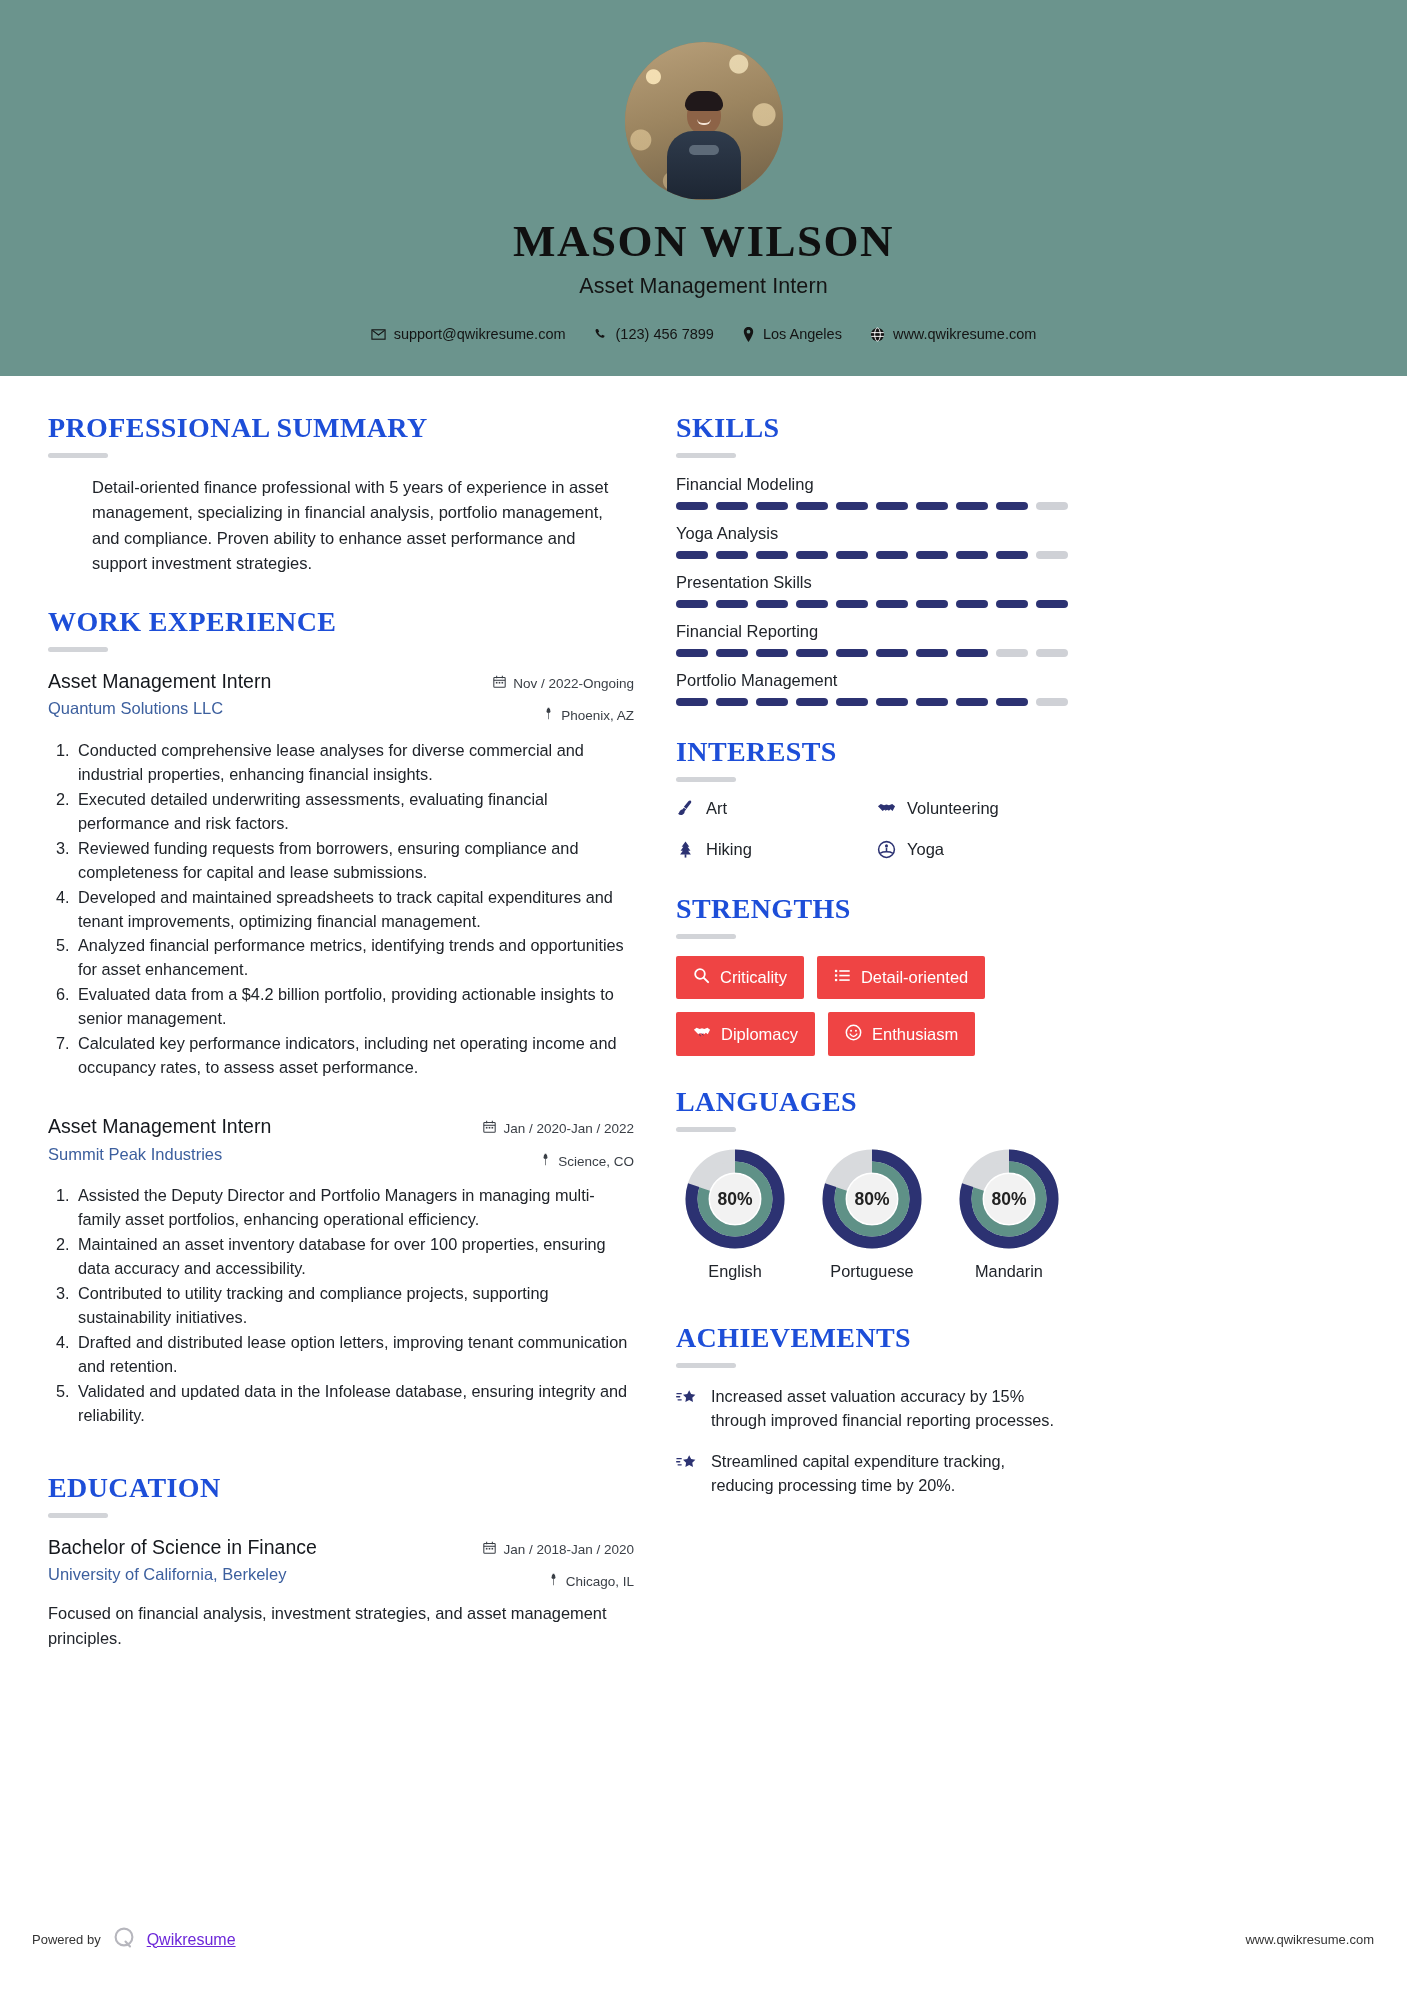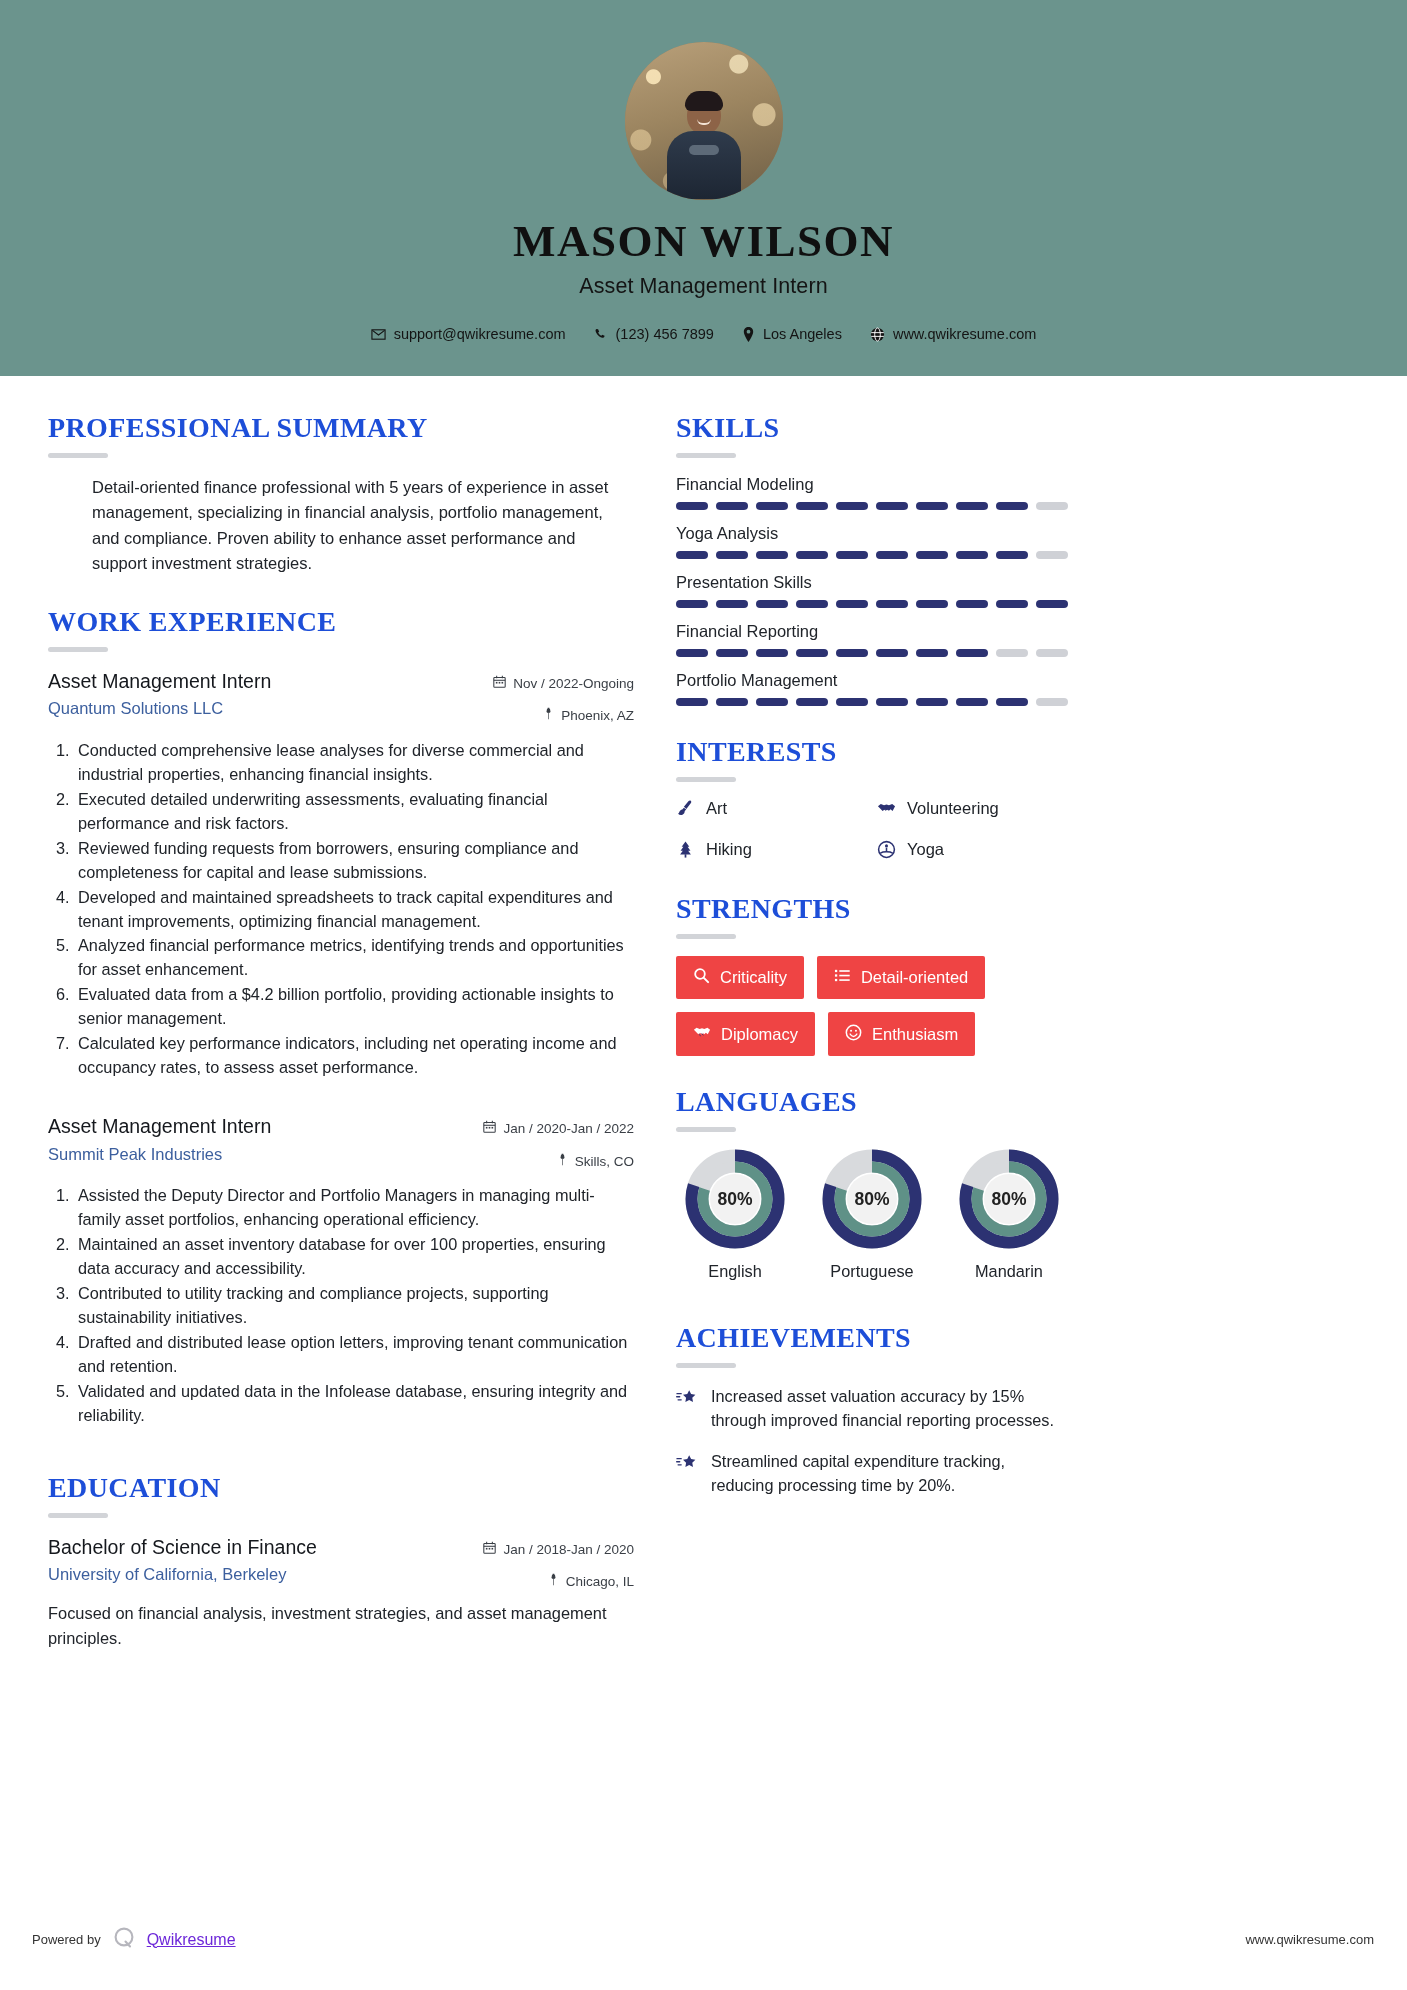--- a/index.html
+++ b/index.html
@@ -445,21 +445,21 @@
                     </svg>
                 </span>
                 <span>Jan / 2020-Jan / 2022</span>
               </div>
               <div class="meta-line">
                 <span>
                   <svg width="11" height="13" viewBox="0 0 12 16">
                       <path d="M5 1h2v1h.8l.7 4H8v1H6.4v8h-.8V7H4V6h-.5l.7-4H5V1z" fill="#3a3f46"></path>
                     </svg>
                 </span>
-                <span>Skills, CO</span>
+                <span>Science, CO</span>
               </div>
             </div>
           </div>
           <ol class="job-bullets">
             <li>Assisted the Deputy Director and Portfolio Managers in managing multi-family asset portfolios, enhancing operational efficiency.</li>
             <li>Maintained an asset inventory database for over 100 properties, ensuring data accuracy and accessibility.</li>
             <li>Contributed to utility tracking and compliance projects, supporting sustainability initiatives.</li>
             <li>Drafted and distributed lease option letters, improving tenant communication and retention.</li>
             <li>Validated and updated data in the Infolease database, ensuring integrity and reliability.</li>
           </ol>

